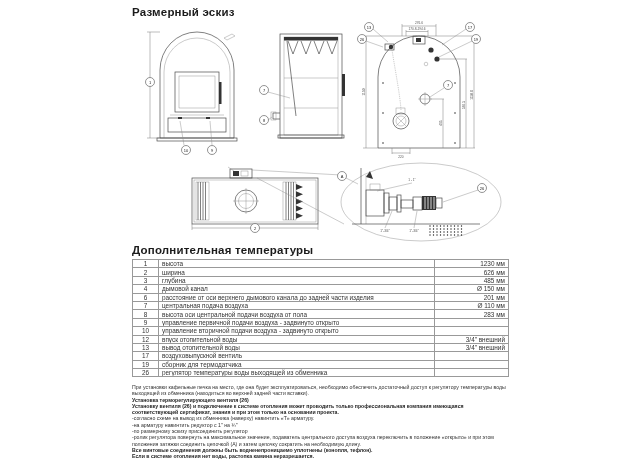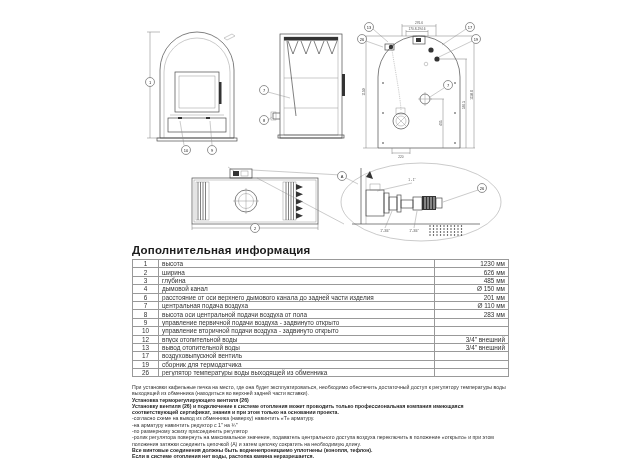--- a/index.html
+++ b/index.html
@@ -23,20 +23,21 @@
   .info-table td.val{text-align:right;}
   .c-num{width:26px;} .c-val{width:74px;}
   .notes{position:absolute;left:132px;top:384px;width:378px;font-size:5.2px;line-height:6.3px;color:#333;}
   .note.bold{font-weight:bold;color:#1d1d1d;}
 </style>
 </head>
 <body>
 
 <div class="page">
 
+  <div class="doc-title">Размерный эскиз</div>
 
   <svg class="drawing" viewBox="0 0 380 222">
 
     <g>
       <path class="ln" d="M30 118 L30 50 A37 38 0 0 1 104 50 L104 118 Z"></path>
       <path class="th" d="M34 118 L34 52 A33 34 0 0 1 100 52 L100 118"></path>
       <rect class="ln" x="27" y="118" width="80" height="3"></rect>
       <rect class="ln" x="45" y="52" width="44" height="40"></rect>
       <rect class="th" x="49" y="56" width="36" height="32"></rect>
       <rect class="bk" x="89" y="62" width="2.5" height="22"></rect>
@@ -280,21 +281,21 @@
         <text class="cal" x="212" y="157.5">A</text>
       </g>
       <line class="th" x1="348" y1="170" x2="313" y2="182"></line>
       <g>
         <circle class="co" cx="352" cy="168" r="4.5"></circle>
         <text class="cal" x="352" y="169.5">26</text>
       </g>
     </g>
   </svg>
 
-  <div class="section-title">Дополнительная информация</div>
+  <div class="section-title">Дополнительная температуры</div>
 
   <table class="info-table">
     <colgroup>
         <col class="c-num">
         <col class="c-desc">
         <col class="c-val">
       </colgroup>
     <tbody>
       <tr>
         <td class="num">1</td>

